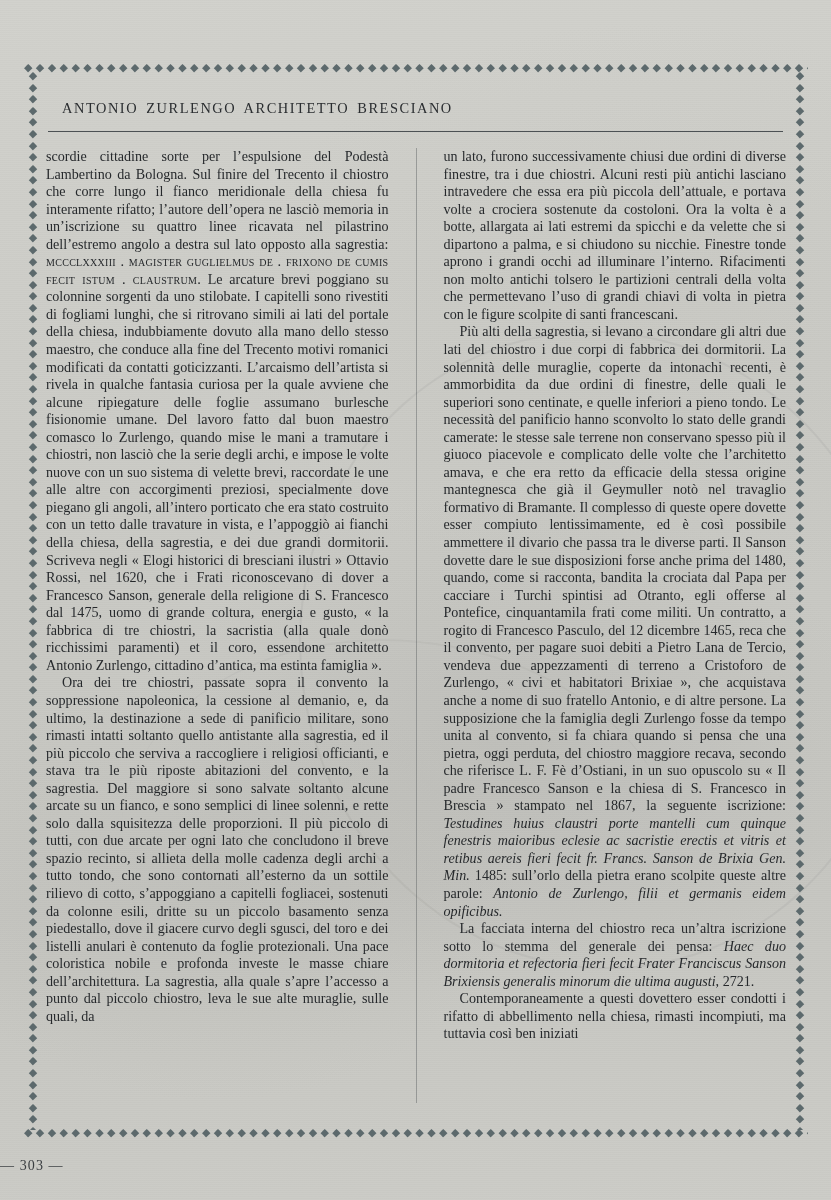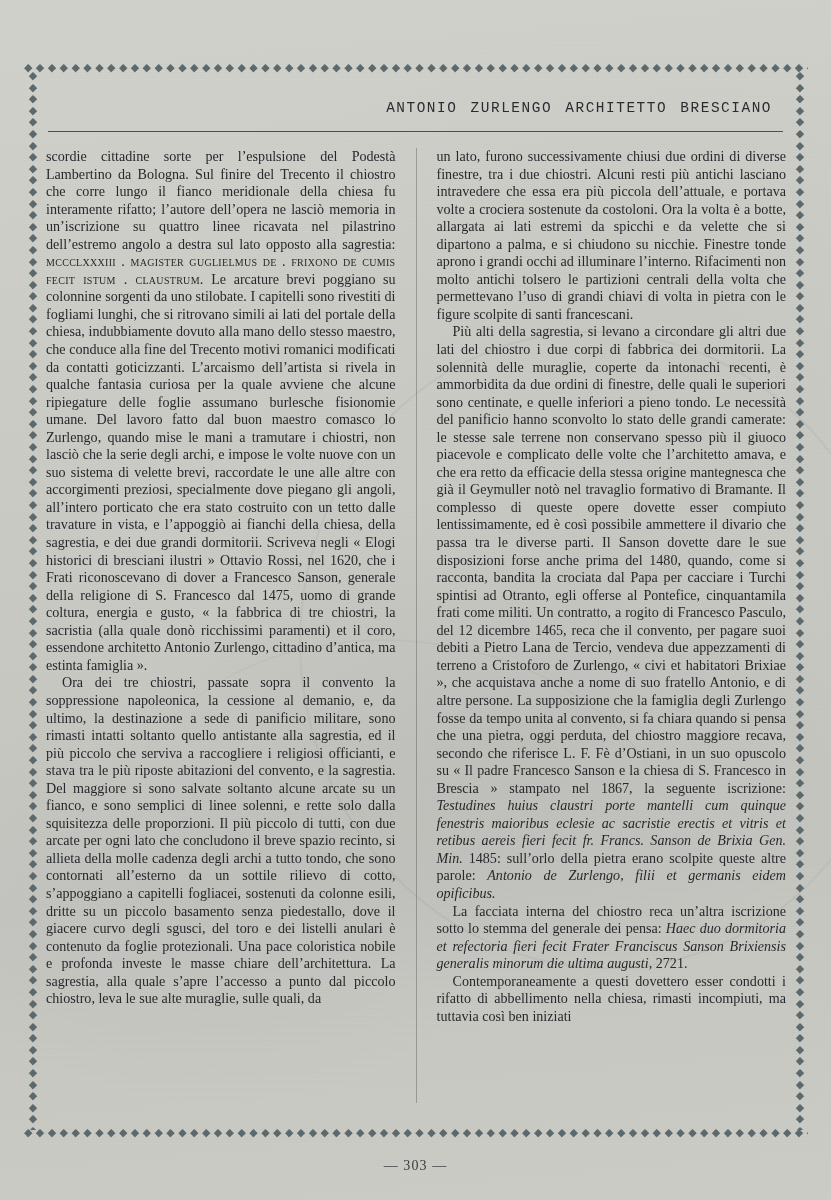--- a/index.html
+++ b/index.html
@@ -65,22 +65,21 @@
     font-size: 11px;
     line-height: 11.6px;
     text-align: center;
   }
 
   
   #head {
     position: absolute;
     left: 62px; top: 100px;
     width: 710px;
-    text-align: right;
-    font-family: Liberation Mono, monospace;
+    text-align: left;
   }
   #head-title {
     font-size: 14.4px;
     letter-spacing: 1.55px;
     word-spacing: 3px;
     color: #2a2d30;
     font-variant: small-caps;
     text-transform: uppercase;
   }
   #rule {
@@ -89,21 +88,21 @@
     width: 735px; height: 0;
     border-top: 1.1px solid #4c5154;
   }
 
   
   #cols {
     position: absolute;
     left: 46px; top: 148px;
     width: 740px; height: 962px;
     display: flex;
-    gap: 0;
+    gap: 7px;
   }
   .col {
     width: 350px;
     font-size: 14.1px;
     line-height: 17.55px;
     text-align: justify;
     text-justify: inter-word;
     color: #26292c;
     hyphens: manual;
   }
@@ -123,21 +122,20 @@
     letter-spacing: 0.3px;
     font-size: 14.4px;
   }
   .it { font-style: italic; font-family: Liberation Serif, serif; }
 
   
   #folio {
     position: absolute;
     left: 0; top: 1158px;
     width: 831px;
-    text-align: center;
     font-size: 14px;
     letter-spacing: 1.1px;
     color: #3a3e41;
   }
 
   
   #grain {
     position: absolute; inset: 0;
     pointer-events: none;
     background-image:

